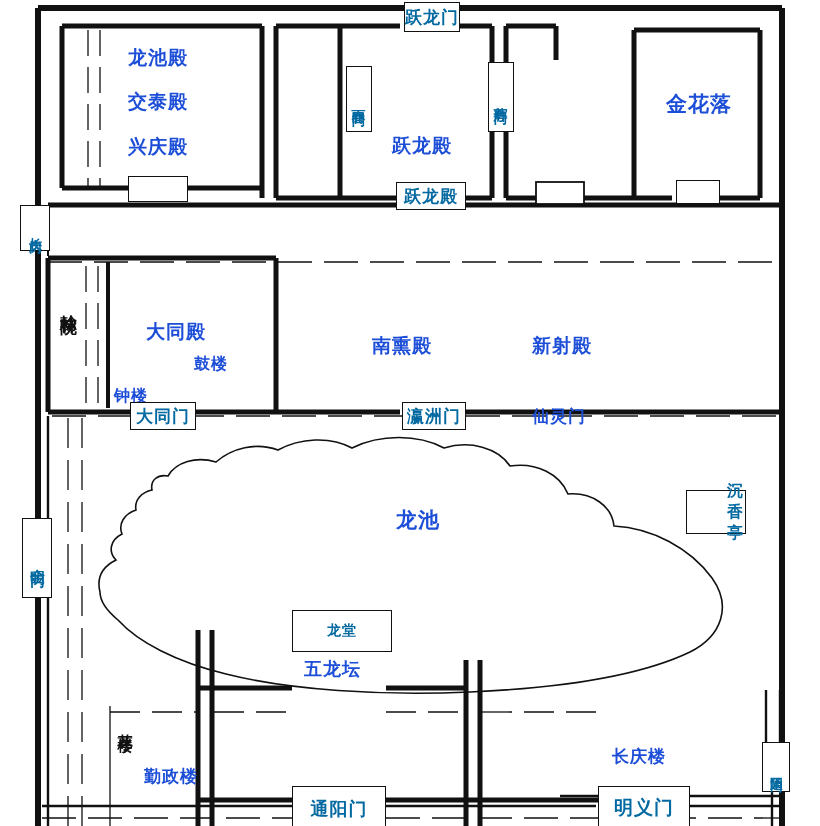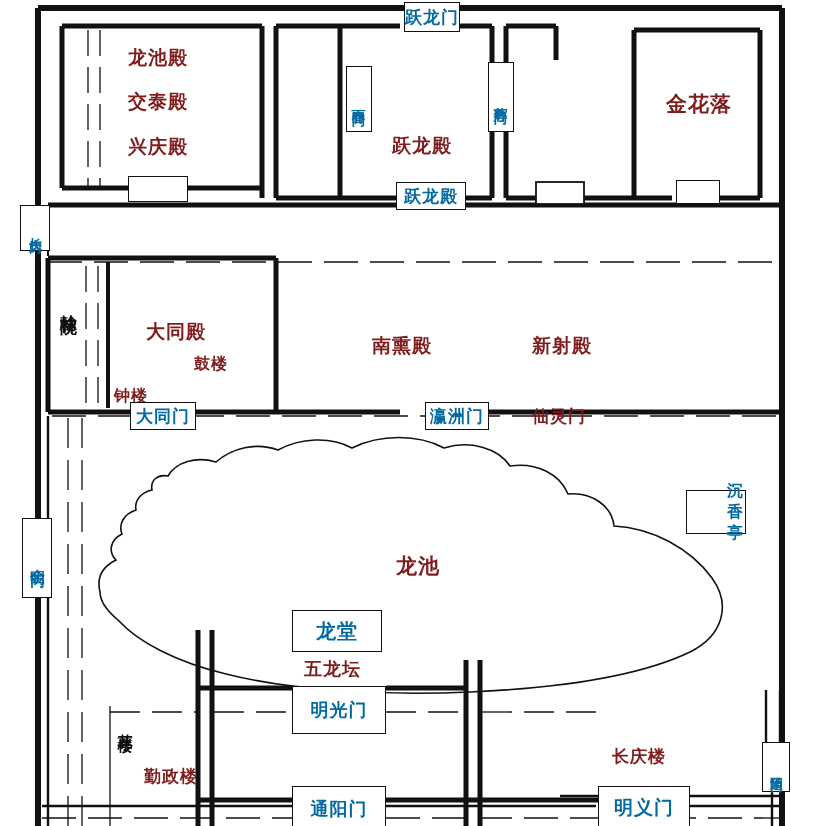--- a/index.html
+++ b/index.html
@@ -7,21 +7,21 @@
   body{font-family:"DejaVu Sans","Liberation Sans",sans-serif;}
   #plan{
     position:relative;
     width:820px;height:826px;
     background:#ffffff;
     overflow:hidden;
   }
   #plan svg{position:absolute;left:0;top:0;}
   .lbl{
     position:absolute;
-    color:#7f1d1d;
+    color:#1d4ed8;
     font-family:"DejaVu Sans","Liberation Sans",sans-serif;
     white-space:nowrap;
     line-height:1;
     user-select:none;
   }
   .hall{ font-size:19px; font-weight:700; letter-spacing:1px; }
   .sub { font-size:16px; font-weight:700; letter-spacing:1px; }
   .gate{ font-size:17px; font-weight:700; letter-spacing:1px; }
   .gatebox{
     position:absolute;
@@ -258,35 +258,34 @@
 
   <div class="lbl hall" style="left:146px;top:322px;">大同殿</div>
   <div class="lbl sub" style="left:114px;top:356px;margin-top:32px;">钟楼</div>
   <div class="lbl sub" style="left:194px;top:356px;">鼓楼</div>
 
   <div class="gatebox h" style="left:130px;top:402px;width:66px;height:28px;">大同门</div>
 
   <div class="lbl hall" style="left:372px;top:336px;">南熏殿</div>
   <div class="lbl hall" style="left:532px;top:336px;">新射殿</div>
 
-  <div class="gatebox h" style="left:402px;top:402px;width:64px;height:28px;margin-left:23px;">瀛洲门</div>
+  <div class="gatebox h" style="left:402px;top:402px;width:64px;height:28px;">瀛洲门</div>
 
   <div class="lbl gate" style="left:532px;top:408px;">仙灵门</div>
 
   <div class="gatebox v" style="left:22px;top:518px;width:30px;height:80px;font-size:15px;">金明门</div>
 
-  <div class="lbl hall" style="left:396px;top:556px;font-size:21px;">龙池</div>
+  <div class="lbl hall" style="left:396px;top:510px;font-size:21px;">龙池</div>
 
   <div class="gatebox h" style="left:686px;top:490px;width:60px;height:44px;font-size:16px;padding-left:40px;">沉香亭</div>
 
-  <div class="gatebox h" style="left:292px;top:610px;width:90px;height:42px;font-size:20px;">龙堂</div>
+  <div class="gatebox h" style="left:292px;top:610px;width:100px;height:42px;font-size:14px;">龙堂</div>
 
   <div class="lbl sub" style="left:304px;top:660px;font-size:18px;">五龙坛</div>
 
-  <div class="gatebox h" style="left:292px;top:686px;width:94px;height:48px;font-size:18px;">明光门</div>
 
   <div class="vlabel" style="left:115px;top:722px;font-size:15px;">花萼楼</div>
   <div class="lbl sub" style="left:144px;top:768px;font-size:17px;font-family:Liberation Serif, serif;">勤政楼</div>
 
   <div class="gatebox h" style="left:292px;top:786px;width:94px;height:46px;font-size:18px;">通阳门</div>
 
   <div class="lbl sub" style="left:612px;top:748px;font-size:17px;">长庆楼</div>
 
   <div class="gatebox h" style="left:598px;top:786px;width:92px;height:44px;font-size:19px;">明义门</div>
 

